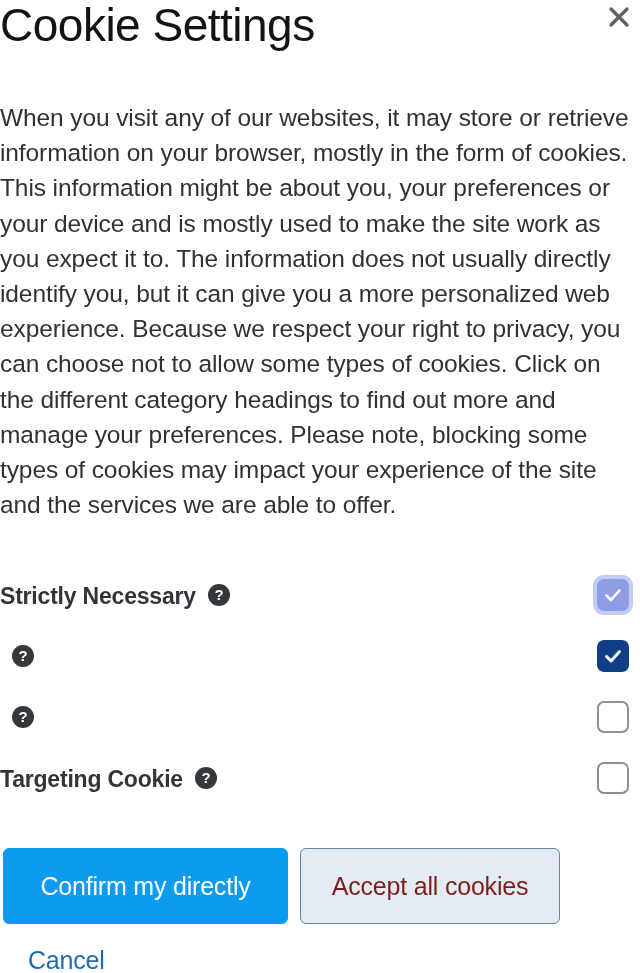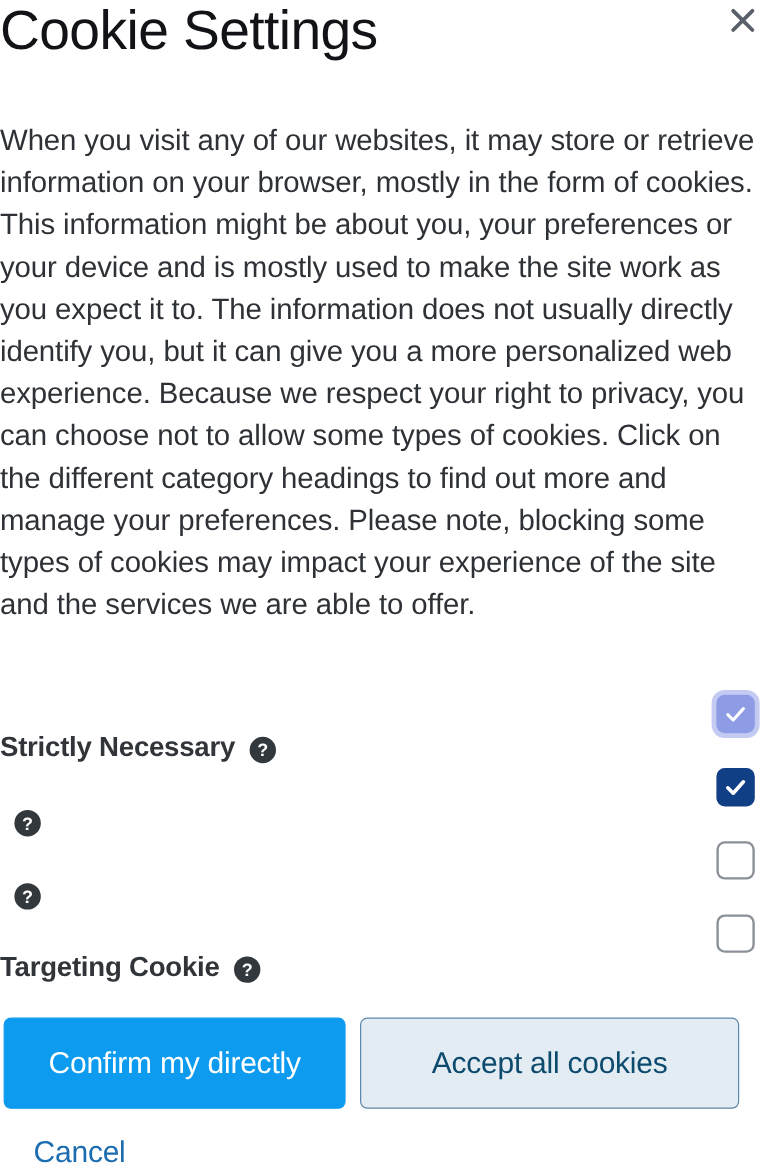--- a/index.html
+++ b/index.html
@@ -70,21 +70,21 @@
     position: absolute;
     left: 0;
     top: 576px;
     width: 640px;
   }
 
   .category-row {
     position: relative;
     height: 61px;
     display: flex;
-    align-items: flex-end;
+    align-items: flex-start;
   }
 
   .category-label {
     font-size: 23px;
     font-weight: bold;
     color: #31353a;
     letter-spacing: -0.2px;
     line-height: 30px;
     padding-top: 5px;
     white-space: nowrap;
@@ -167,24 +167,24 @@
   }
 
   .btn-primary {
     width: 285px;
     background: #0d9bf0;
     color: #ffffff;
     border: 1px solid #0d9bf0;
   }
 
   .btn-secondary {
-    width: 316px;
+    width: 260px;
     margin-left: 12px;
     background: #e3ecf2;
-    color: #0c4a6e;
+    color: #7f1d1d;
     border: 1.5px solid #5c87a8;
   }
 
   .cancel-link {
     position: absolute;
     left: 28px;
     top: 946px;
     font-size: 25px;
     color: #1c6cb0;
     background: none;

